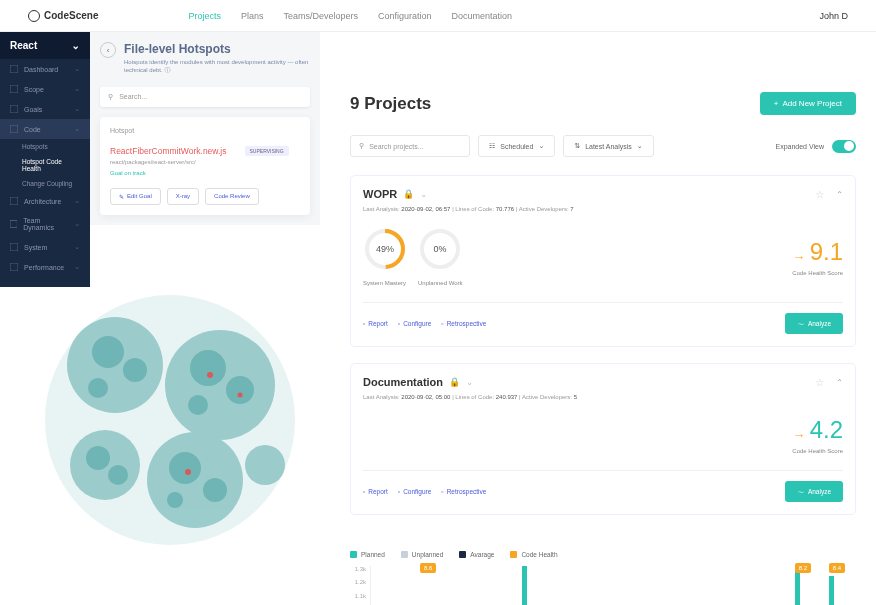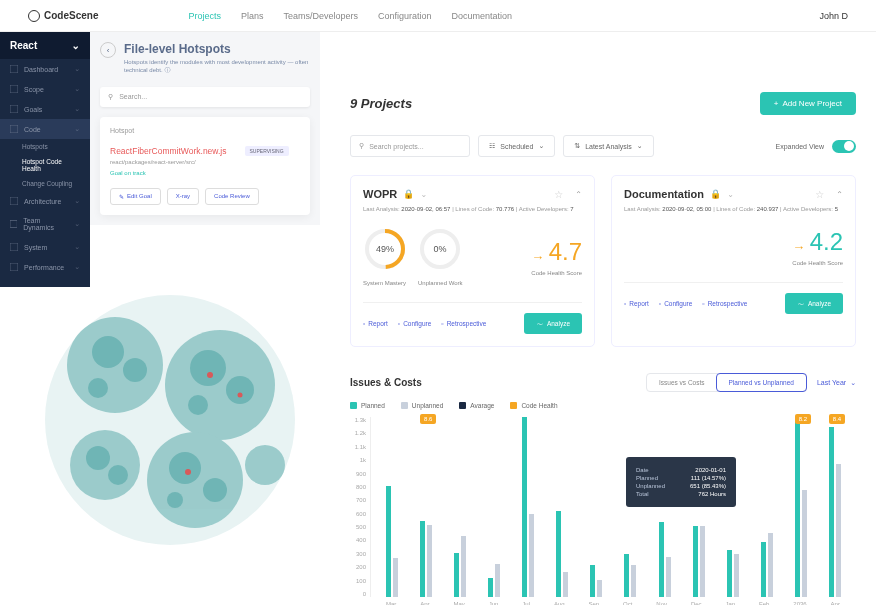--- a/index.html
+++ b/index.html
@@ -39,30 +39,30 @@
 .goal-track { font-size: 6px; color: #2bc4b3; margin-top: 5px; }
 .card-actions { display: flex; gap: 6px; margin-top: 12px; }
 .mini-btn { border: 1px solid #ddd; padding: 4px 8px; font-size: 6px; border-radius: 3px; cursor: pointer; display: flex; align-items: center; gap: 3px; color: #4a5bd8; }
 
 
 .bubbles { position: absolute; top: 290px; left: 40px; width: 260px; height: 260px; }
 
 
 .projects { position: absolute; top: 80px; left: 330px; right: 0; background: #fff; }
 .proj-head { display: flex; align-items: center; padding: 12px 20px; }
-.proj-title { font-size: 13px; font-weight: 600; color: #333; font-style: italic; }
+.proj-title { font-size: 17px; font-weight: 600; color: #333; }
 .add-btn { margin-left: auto; background: #2bc4b3; color: #fff; padding: 7px 14px; border-radius: 4px; font-size: 8px; cursor: pointer; display: flex; align-items: center; gap: 4px; }
 .proj-toolbar { display: flex; gap: 8px; padding: 8px 20px; align-items: center; font-size: 7px; }
 .proj-search { flex: 1; max-width: 120px; border: 1px solid #e5e7eb; border-radius: 3px; padding: 6px 8px; display: flex; align-items: center; gap: 5px; color: #999; }
 .dd { border: 1px solid #e5e7eb; border-radius: 3px; padding: 6px 10px; display: flex; align-items: center; gap: 5px; color: #666; cursor: pointer; }
 .exp-view { margin-left: auto; display: flex; align-items: center; gap: 8px; color: #666; }
 .toggle { width: 24px; height: 13px; background: #2bc4b3; border-radius: 7px; position: relative; cursor: pointer; }
 .toggle::after { content: ''; position: absolute; right: 2px; top: 1.5px; width: 10px; height: 10px; background: #fff; border-radius: 50%; }
 
-.proj-cards { display: flex; gap: 16px; padding: 10px 20px; }
+.proj-cards { display: flex; gap: 16px; padding: 10px 20px; flex-direction: column; }
 .pcard { flex: 1; border: 1px solid #eef; border-radius: 5px; padding: 12px; }
 .pcard-head { display: flex; align-items: center; gap: 6px; }
 .pcard-name { font-size: 11px; font-weight: 600; color: #333; }
 .lock-icon { color: #bbb; font-size: 9px; }
 .star { margin-left: auto; color: #ccc; font-size: 10px; cursor: pointer; }
 .caret { color: #999; font-size: 8px; cursor: pointer; margin-left: 6px; }
 .pcard-meta { font-size: 6px; color: #999; margin-top: 6px; }
 .pcard-meta b { color: #555; font-weight: 500; }
 .rings { display: flex; align-items: center; margin-top: 16px; gap: 12px; }
 .ring-wrap { text-align: center; }
@@ -289,21 +289,21 @@
               <circle cx="21" cy="21" r="18" fill="none" stroke="#eee" stroke-width="4"></circle>
               <circle cx="21" cy="21" r="18" fill="none" stroke="#f5a623" stroke-width="4" stroke-dasharray="113.09733552923255" stroke-dashoffset="57.6796411199086" transform="rotate(-90 21 21)"></circle>
               <text x="21" y="24" text-anchor="middle" font-size="9" fill="#555">49%</text>
             </svg><div class="ring-label">System Mastery</div></div>
       <div class="ring-wrap"><svg class="ring" viewBox="0 0 42 42">
               <circle cx="21" cy="21" r="18" fill="none" stroke="#eee" stroke-width="4"></circle>
               <circle cx="21" cy="21" r="18" fill="none" stroke="#f5a623" stroke-width="4" stroke-dasharray="113.09733552923255" stroke-dashoffset="113.09733552923255" transform="rotate(-90 21 21)"></circle>
               <text x="21" y="24" text-anchor="middle" font-size="9" fill="#555">0%</text>
             </svg><div class="ring-label">Unplanned Work</div></div>
       <div class="score-block">
-        <div><span class="arrow">→</span> <span class="score orange">4.7</span></div>
+        <div><span class="arrow">→</span> <span class="score orange">9.1</span></div>
         <div class="score-label">Code Health Score</div>
       </div>
     </div>
     <div class="pcard-foot">
       <span class="foot-link"><span>▫</span>Report</span>
           <span class="foot-link"><span>▫</span>Configure</span>
           <span class="foot-link"><span>▫</span>Retrospective</span>
       <span class="analyze-btn"><span>⁓</span>Analyze</span>
     </div>
       </div>
@@ -325,31 +325,20 @@
     <div class="pcard-foot">
       <span class="foot-link"><span>▫</span>Report</span>
           <span class="foot-link"><span>▫</span>Configure</span>
           <span class="foot-link"><span>▫</span>Retrospective</span>
       <span class="analyze-btn"><span>⁓</span>Analyze</span>
     </div>
       </div>
     </div>
 
   <div class="chart-section">
-    <div class="chart-head">
-      <div class="chart-title">Issues &amp; Costs</div>
-      <div class="seg" id="segments">
-          <span>Issues vs Costs</span>
-          <span class="active">Planned vs Unplanned</span>
-        </div>
-      <div class="year-dd">
-        <span>Last Year</span>
-        <span>⌄</span>
-      </div>
-    </div>
     <div class="legend" id="legend">
         <div class="legend-item"><span class="sw" style="background:#2bc4b3"></span>Planned</div>
         <div class="legend-item"><span class="sw" style="background:#c8d0dc"></span>Unplanned</div>
         <div class="legend-item"><span class="sw" style="background:#1a2942"></span>Avarage</div>
         <div class="legend-item"><span class="sw" style="background:#f5a623"></span>Code Health</div>
       </div>
     <div class="chart-area">
       <div class="yaxis" id="yaxis">
           <span>1.3k</span>
           <span>1.2k</span>

